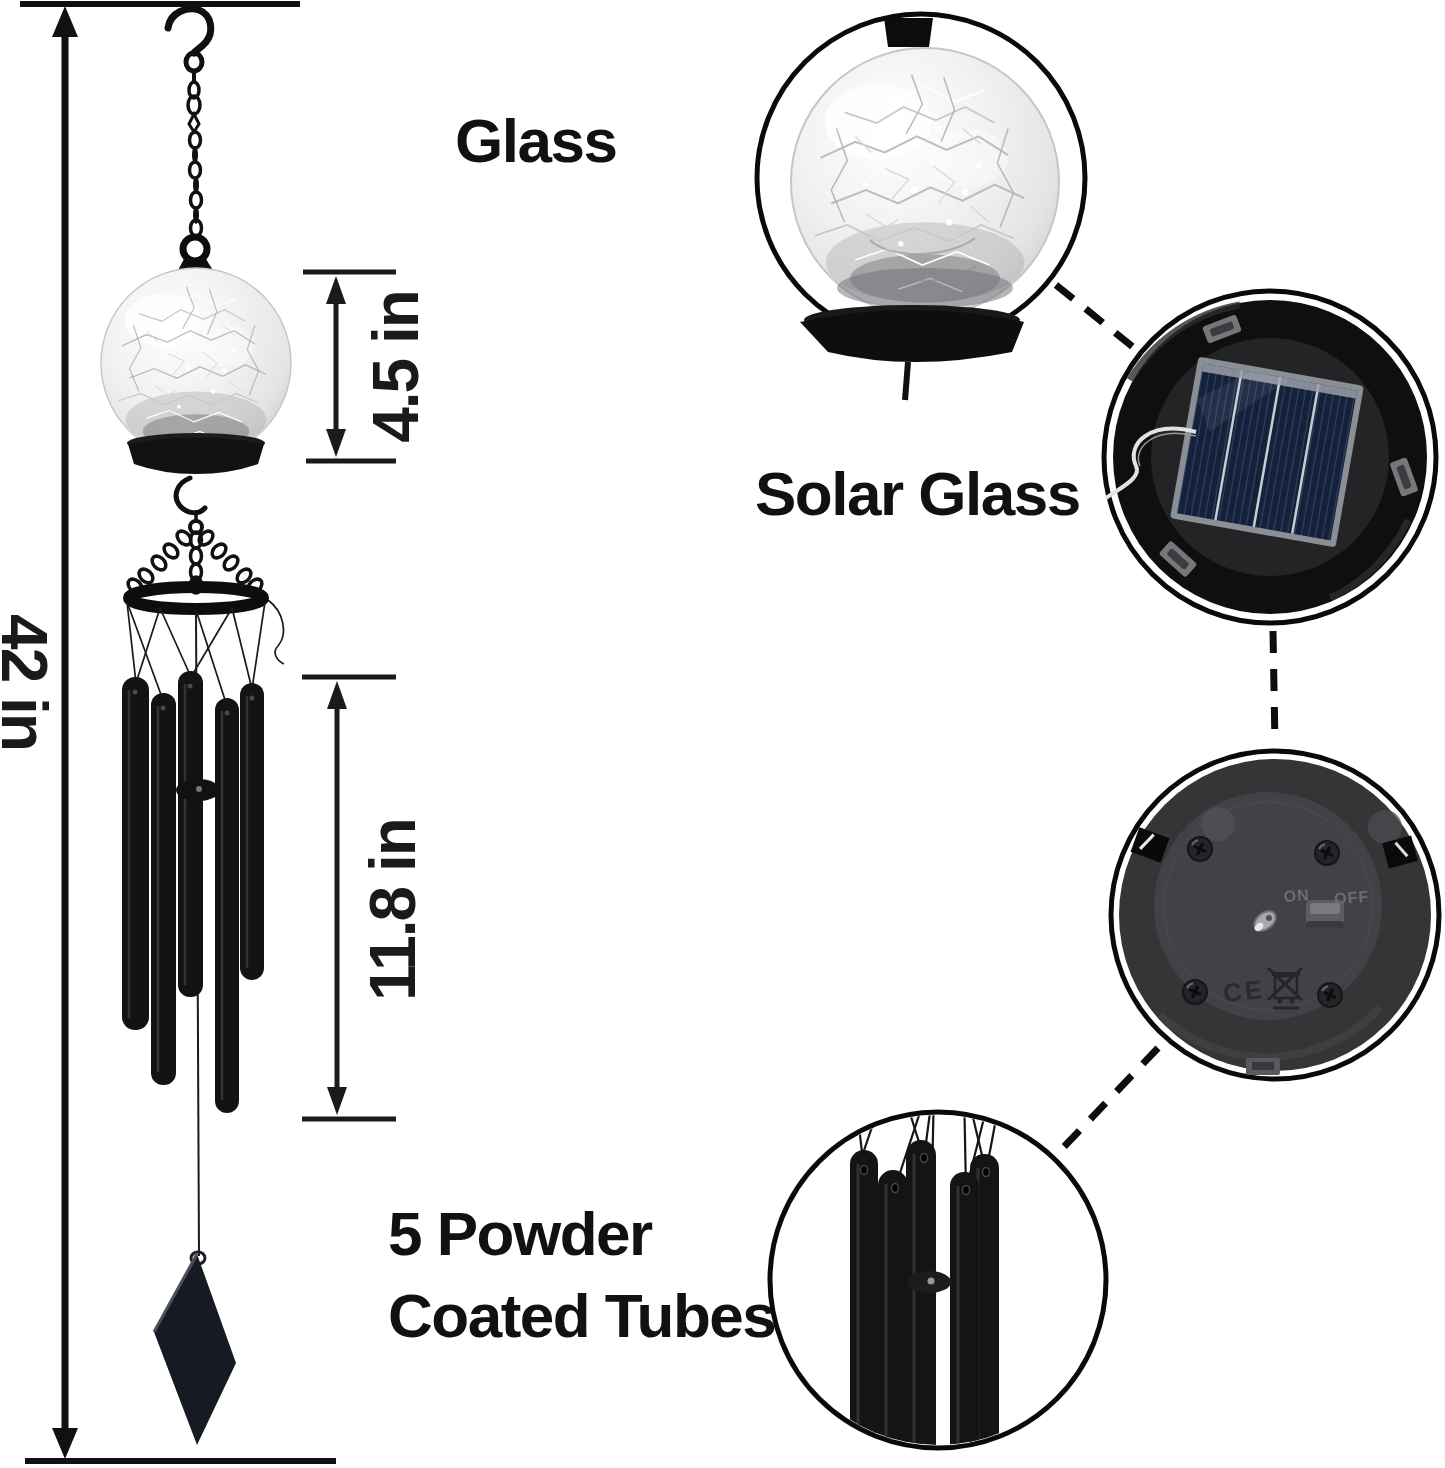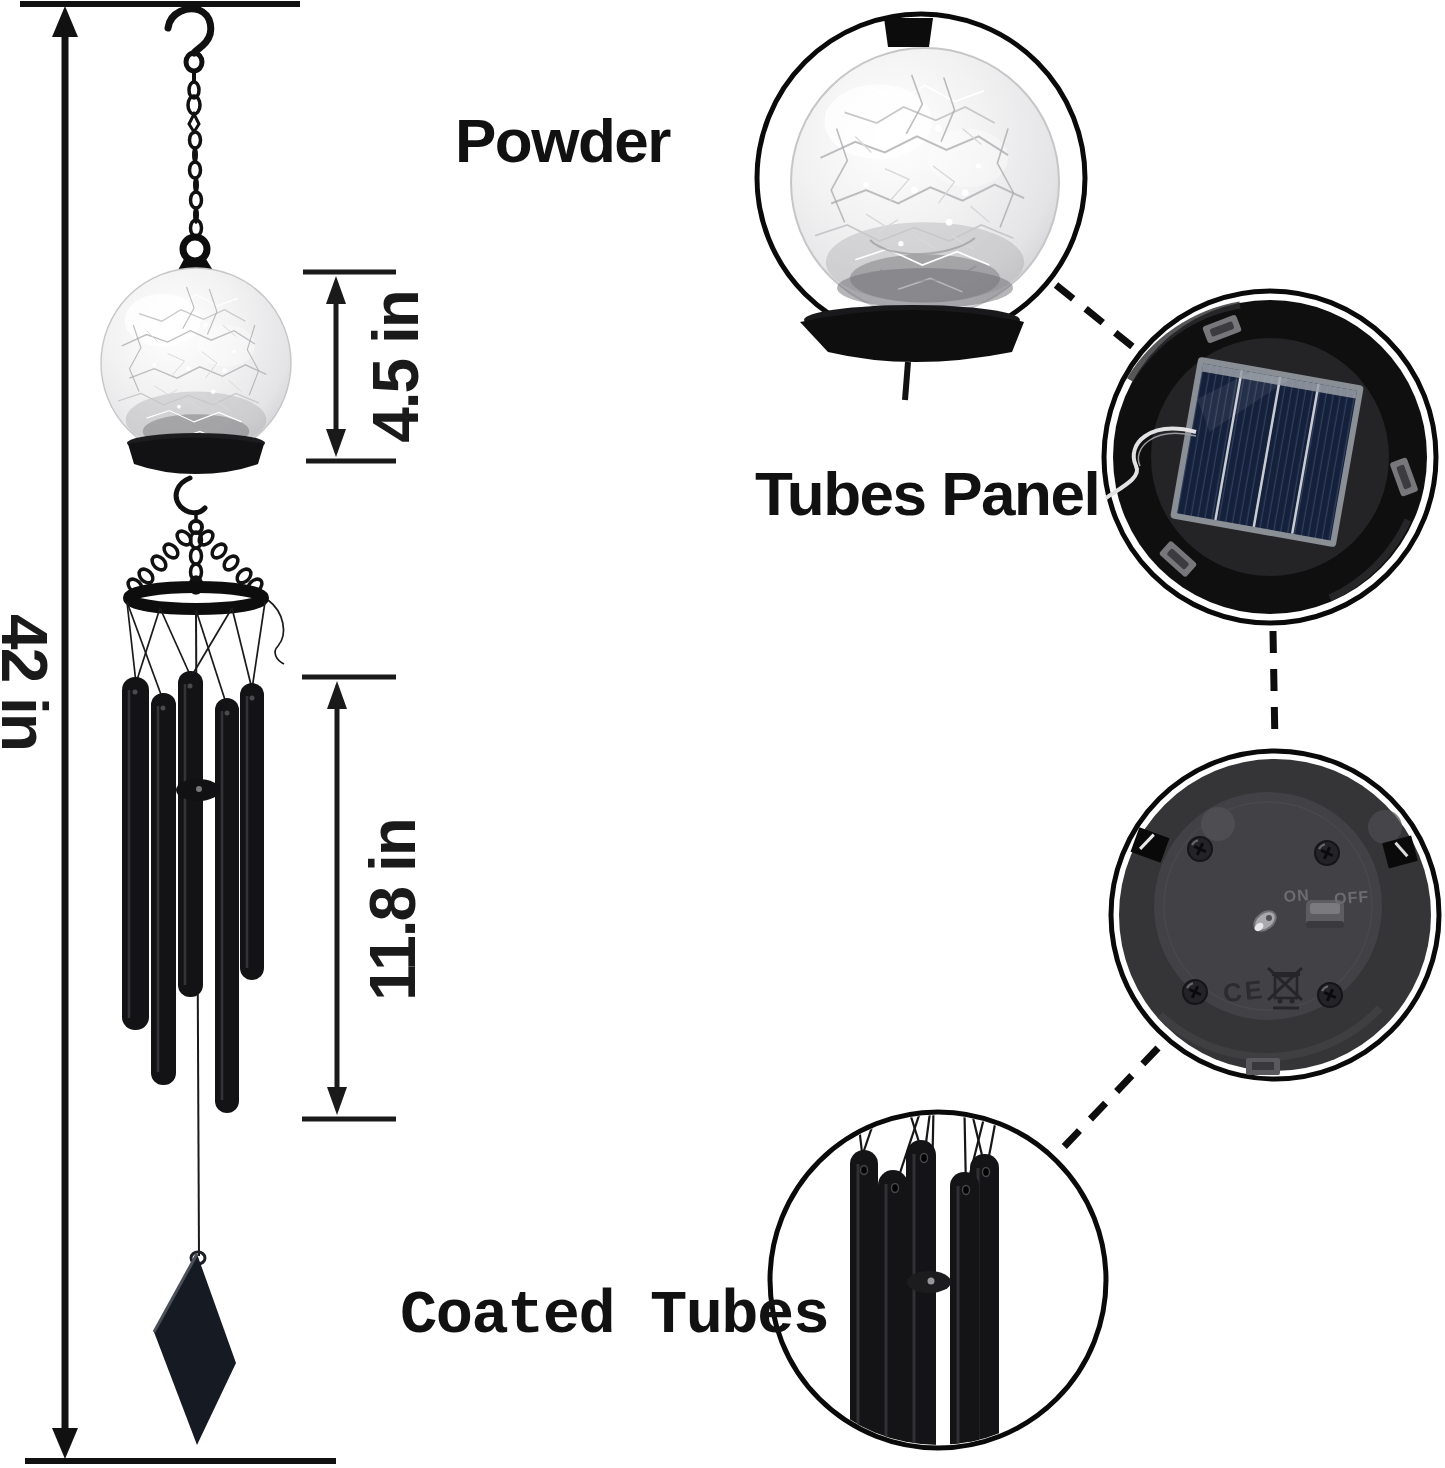--- a/index.html
+++ b/index.html
@@ -390,24 +390,25 @@
 
         <g>
           <ellipse cx="929" cy="1282" rx="22" ry="11" fill="#1c1c1f"></ellipse>
           <circle cx="931" cy="1281" r="3.5" fill="#96969a"></circle>
         </g>
       </g>
       <circle cx="938" cy="1280" r="168" fill="none" stroke="#0a0a0a" stroke-width="5"></circle>
     </g>
   </svg>
 
-  <div class="callout-label" style="left:455px;top:108px;">Powder</div>
-
-  <div class="callout-label" style="left:755px;top:461px;">Tubes Panel</div>
-
-
-  <div class="callout-label" style="left:400px;top:1283px;font-family:Liberation Mono, monospace;">Coated Tubes</div>
+  <div class="callout-label" style="left:455px;top:108px;">Glass</div>
+
+  <div class="callout-label" style="left:755px;top:461px;">Solar Glass</div>
+
+
+  <div class="callout-label" style="left:388px;top:1201px;">5 Powder</div>
+  <div class="callout-label" style="left:388px;top:1283px;">Coated Tubes</div>
 
   <div class="dim-label rot-cw" style="left:24px;top:682px;">42 in</div>
   <div class="dim-label rot-ccw" style="left:396px;top:367px;">4.5 in</div>
   <div class="dim-label rot-ccw" style="left:393px;top:910px;">11.8 in</div>
 
 </div>
 
 </body></html>

